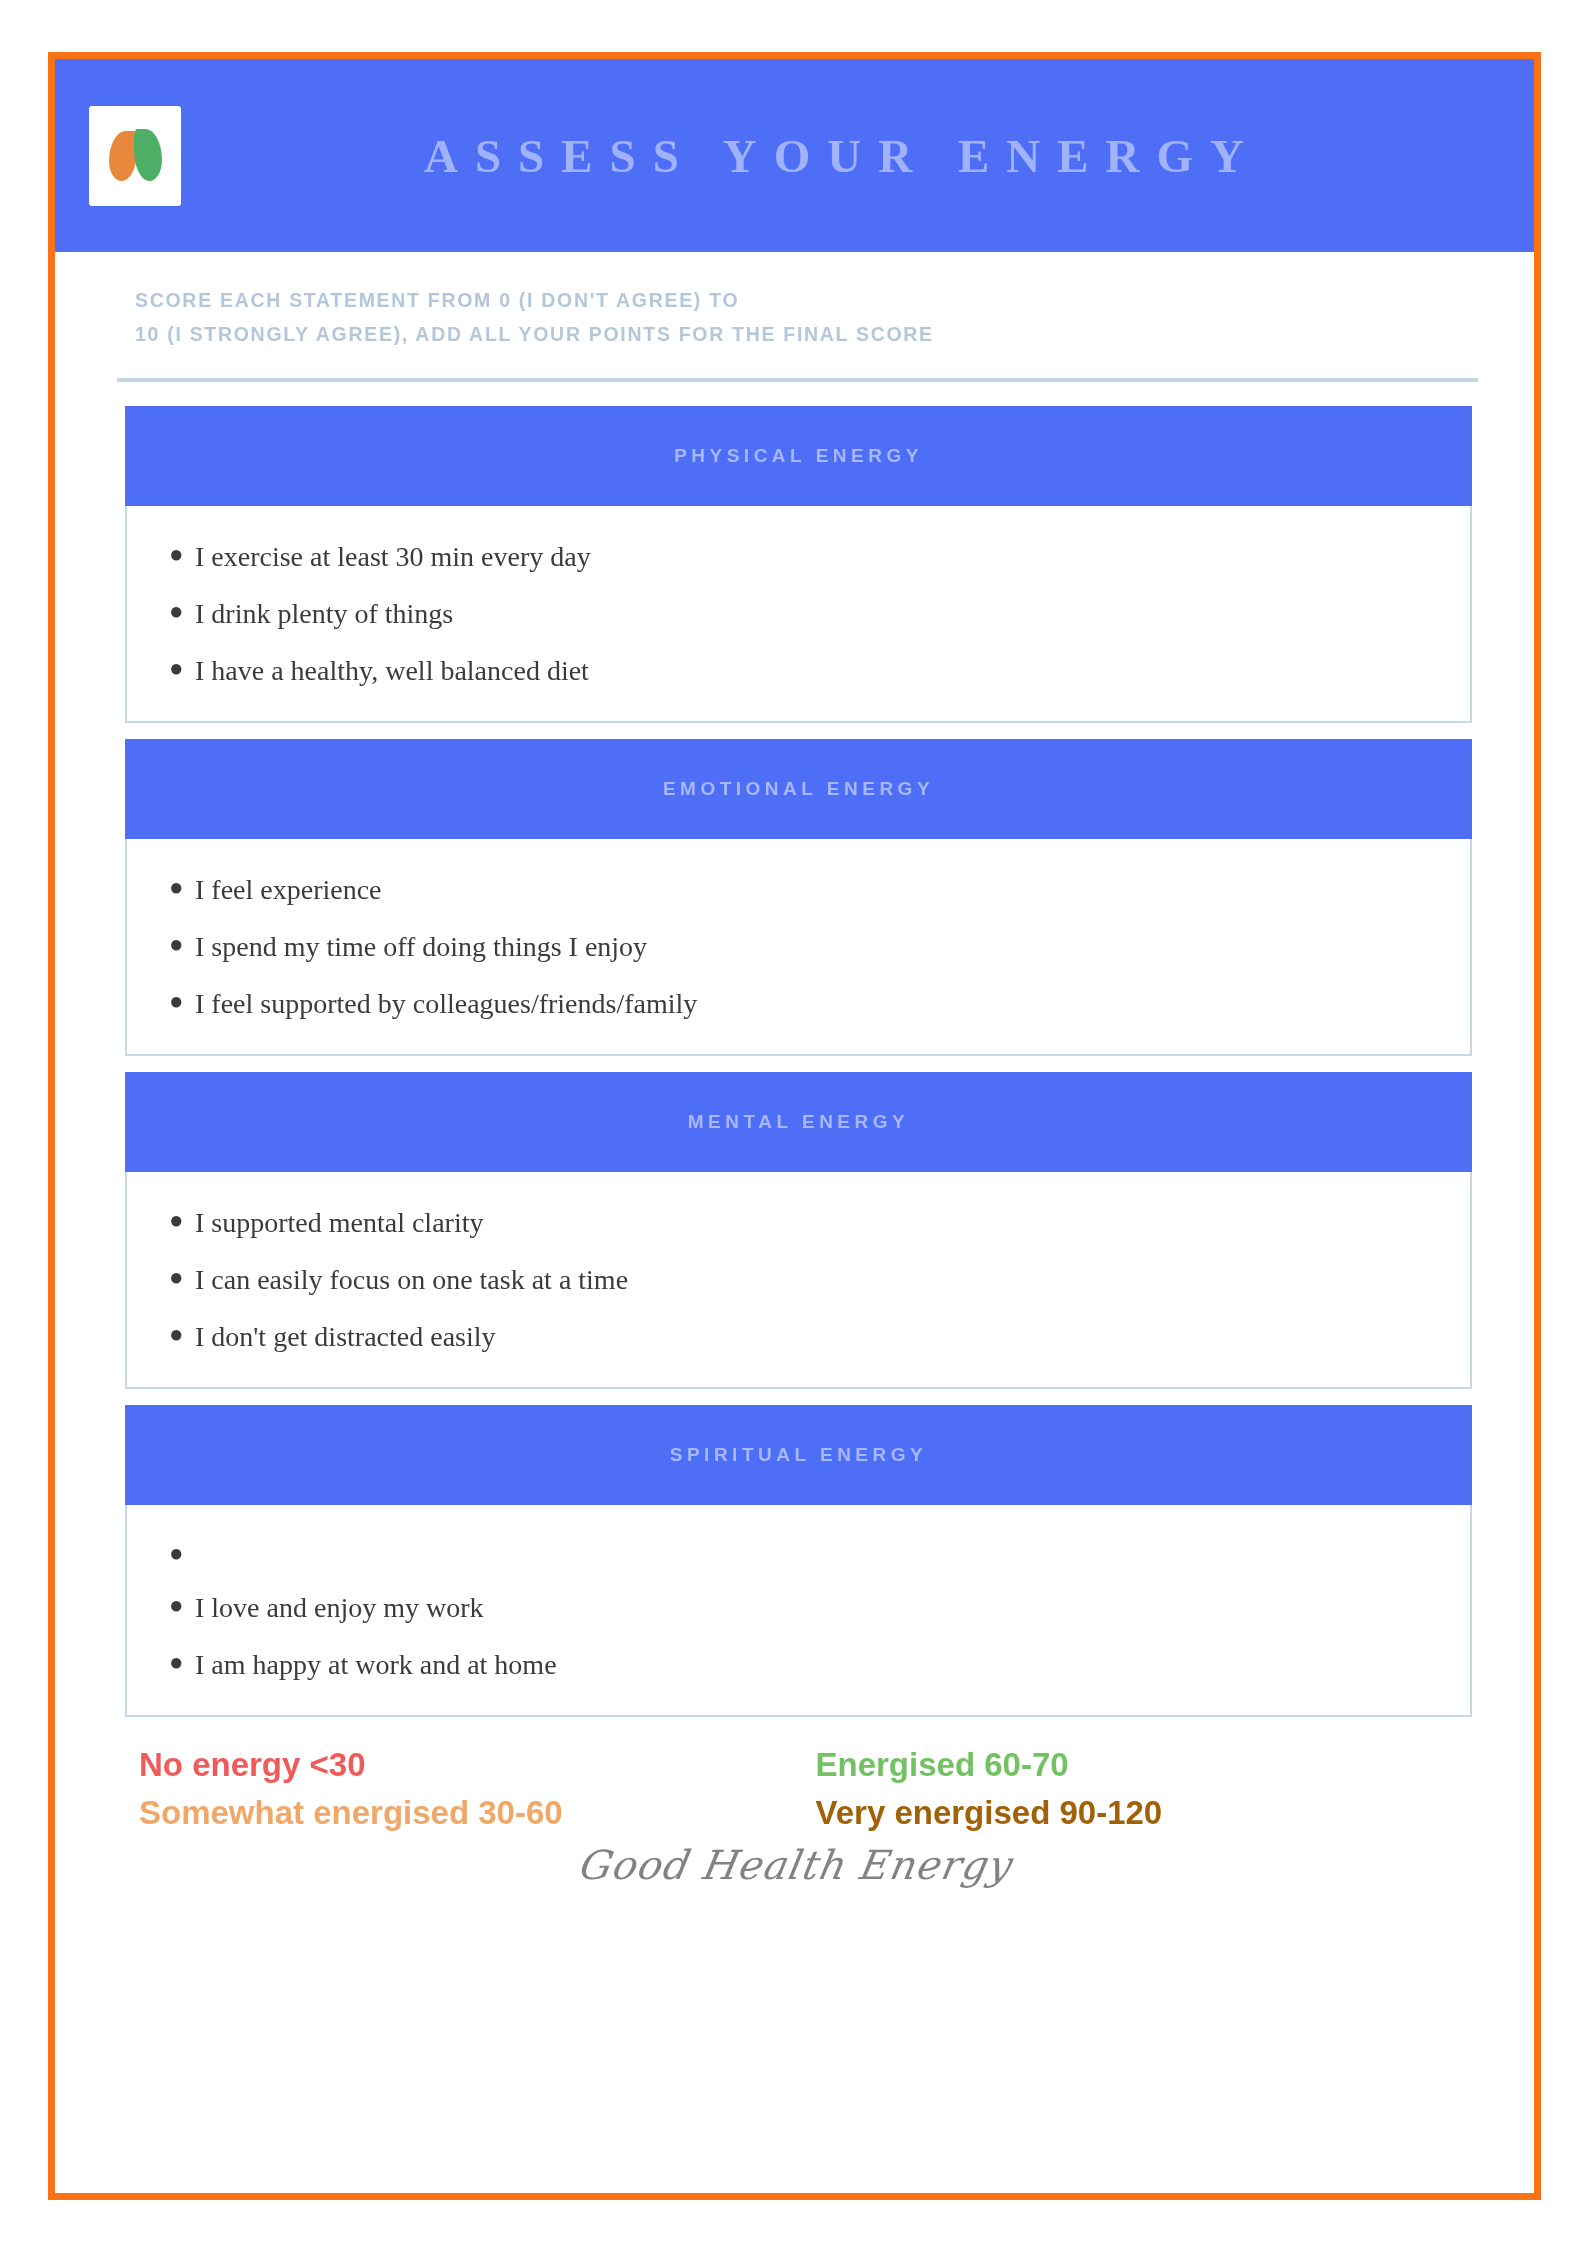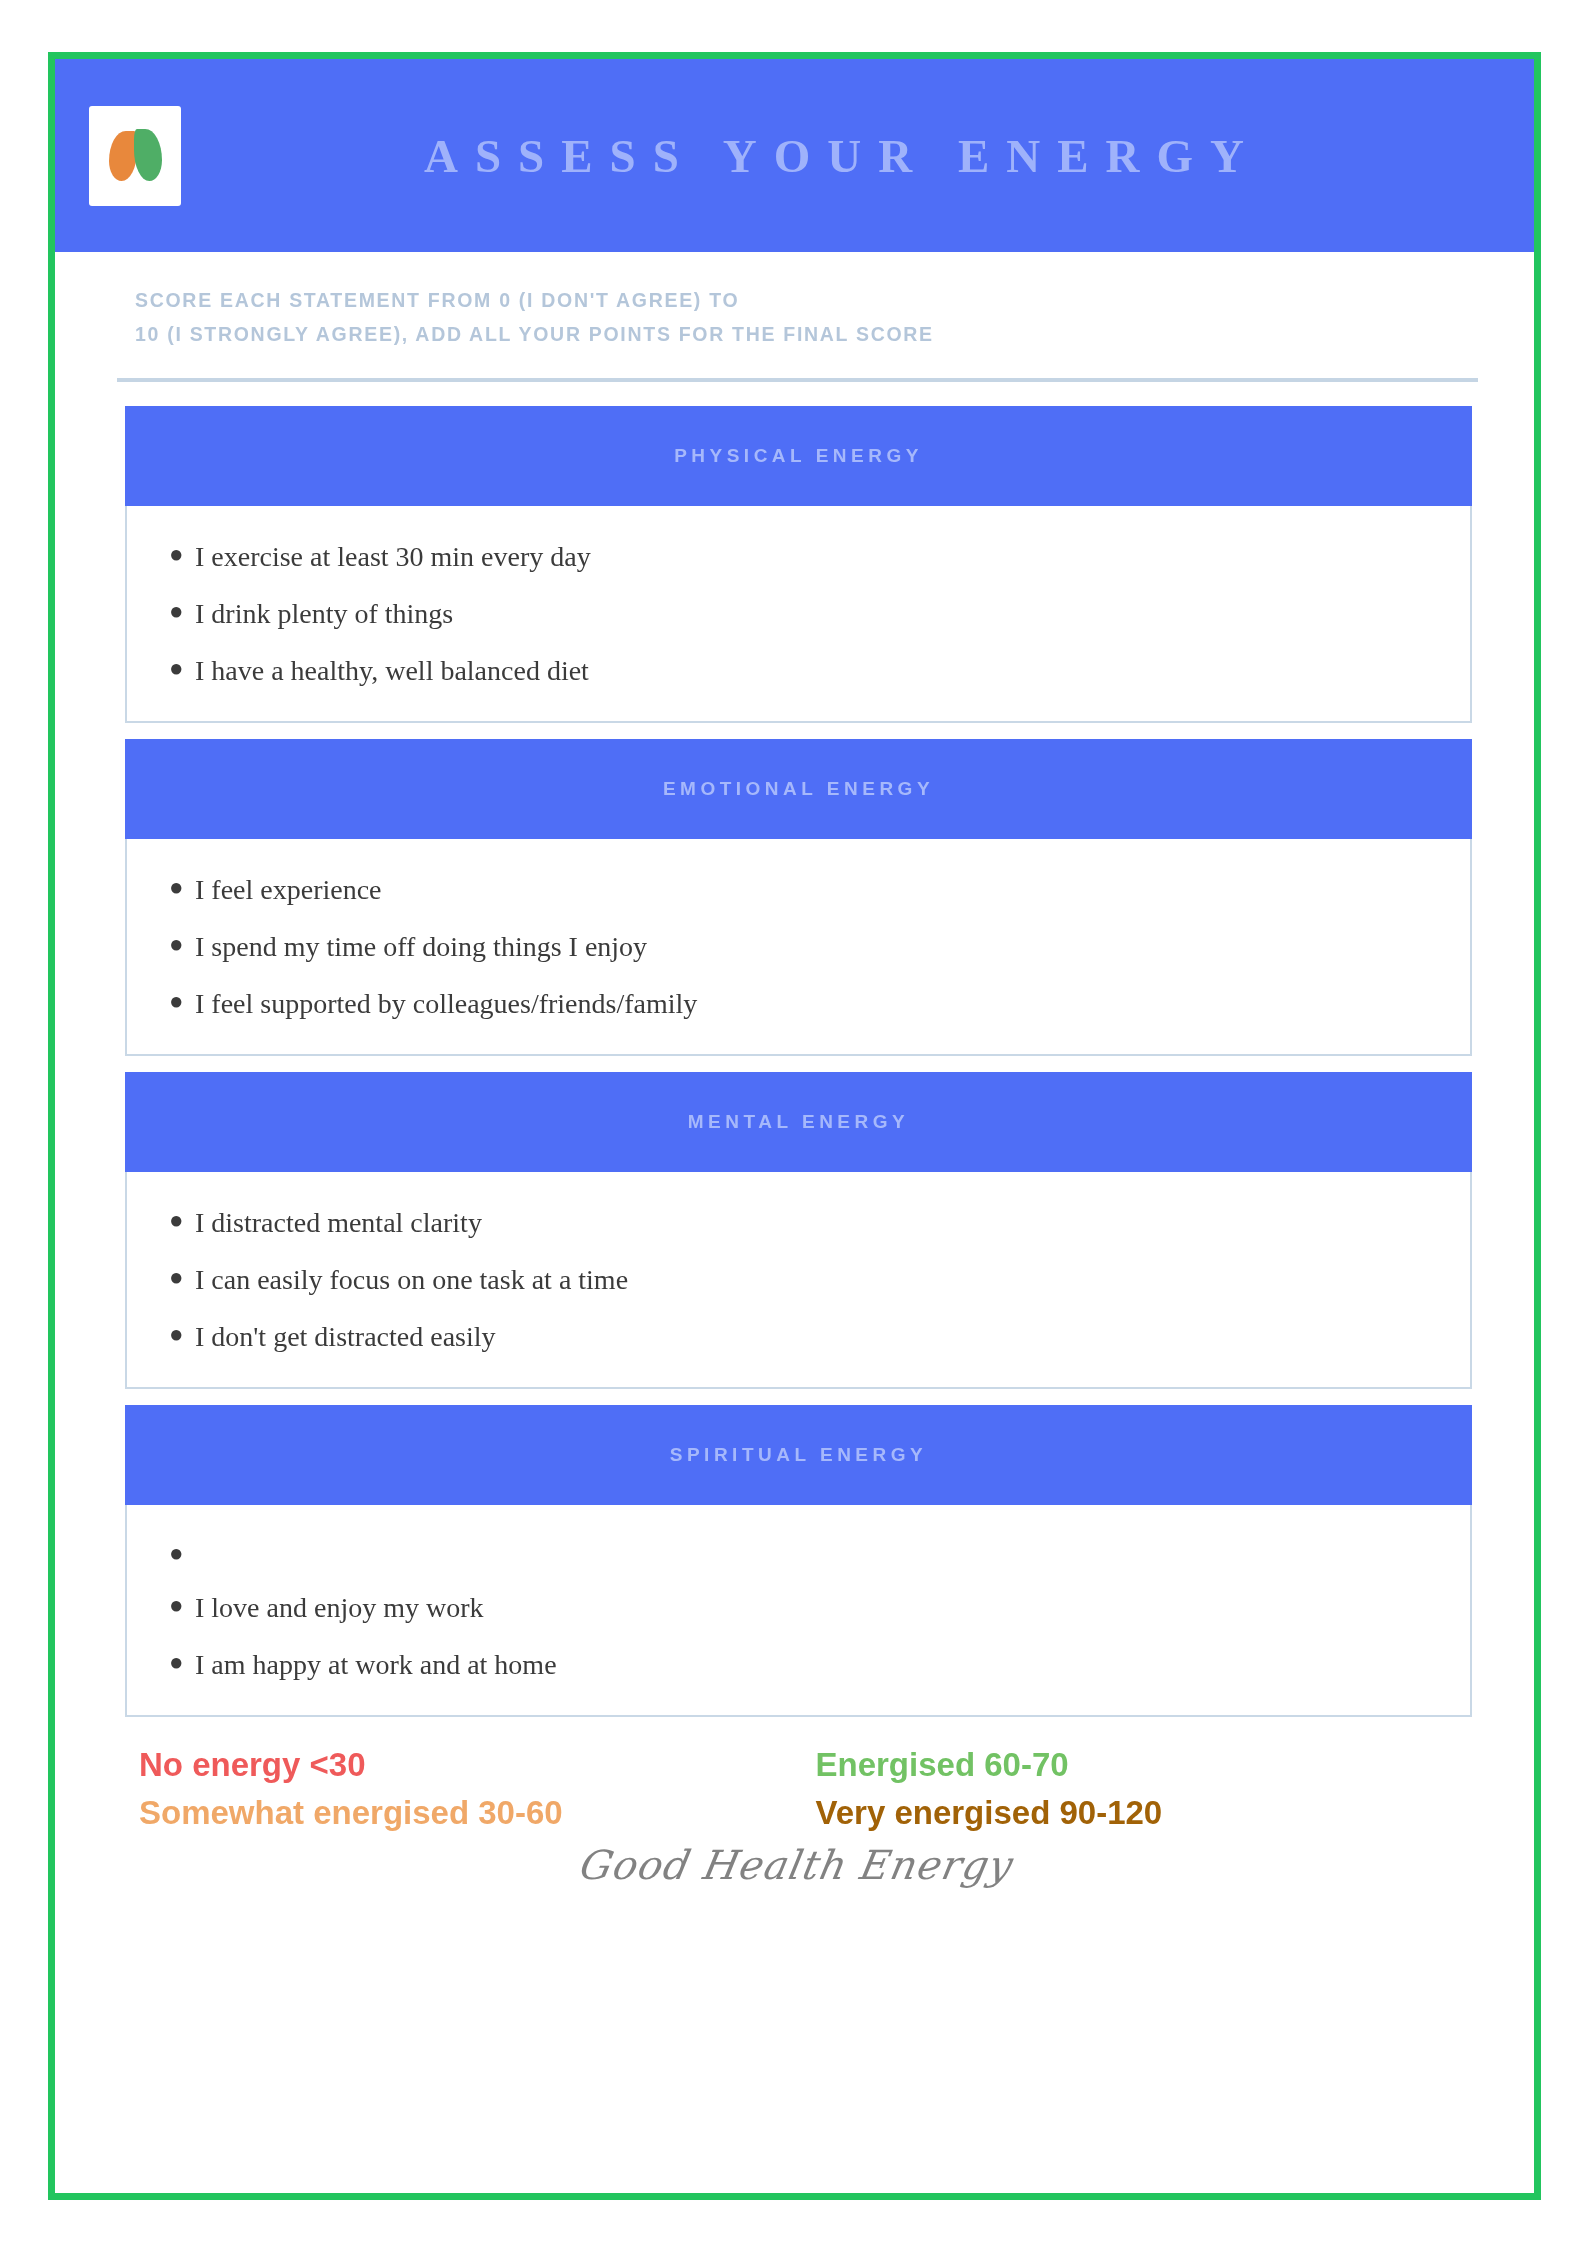--- a/index.html
+++ b/index.html
@@ -18,21 +18,21 @@
     height: 2245px;
     background: #ffffff;
     padding: 52px 46px 45px 48px;
   }
 
   
   .sheet {
     position: relative;
     width: 100%;
     height: 100%;
-    border: 7px solid #22c55e;
+    border: 7px solid #f97316;
     background: #ffffff;
     display: flex;
     flex-direction: column;
     overflow: hidden;
   }
 
   
   .header {
     position: relative;
     height: 193px;
@@ -267,21 +267,21 @@
               <span class="stmt-text">I feel supported by colleagues/friends/family</span>
             </div>
           </div>
         </div>
 
         <div class="section">
           <div class="section-head">MENTAL ENERGY</div>
           <div class="section-body">
             <div class="stmt">
               <span class="bullet">●</span>
-              <span class="stmt-text">I distracted mental clarity</span>
+              <span class="stmt-text">I supported mental clarity</span>
             </div>
             <div class="stmt">
               <span class="bullet">●</span>
               <span class="stmt-text">I can easily focus on one task at a time</span>
             </div>
             <div class="stmt">
               <span class="bullet">●</span>
               <span class="stmt-text">I don't get distracted easily</span>
             </div>
           </div>

